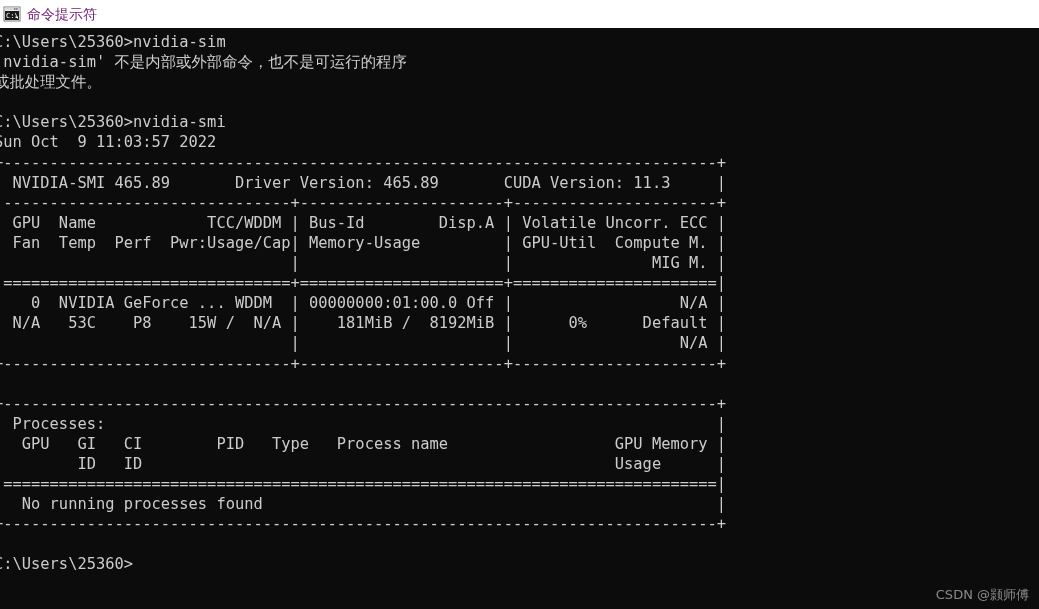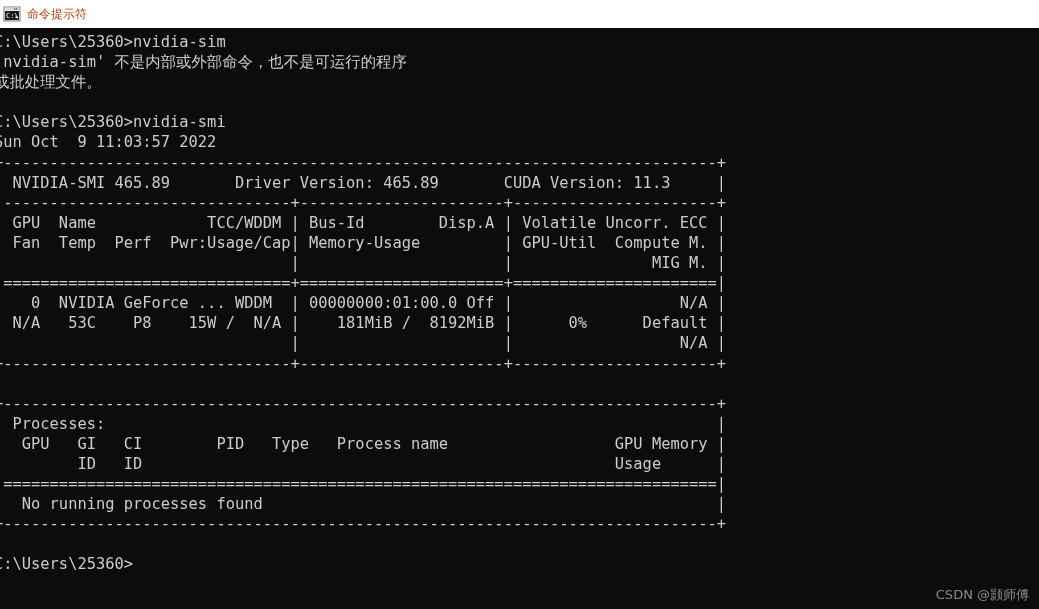--- a/index.html
+++ b/index.html
@@ -30,23 +30,23 @@
   }
   #cmd-icon {
     width: 18px;
     height: 18px;
     flex: 0 0 18px;
     position: relative;
     margin-right: 6px;
   }
   #titlebar-title {
     font-family: "DejaVu Sans", "Liberation Sans", sans-serif;
-    font-size: 12px;
+    font-size: 14px;
     line-height: 16px;
-    color: #c2410c;
+    color: #701a75;
     white-space: nowrap;
     letter-spacing: 0px;
   }
 
   
   #console {
     position: absolute;
     left: 0;
     top: 28px;
     width: 1039px;

